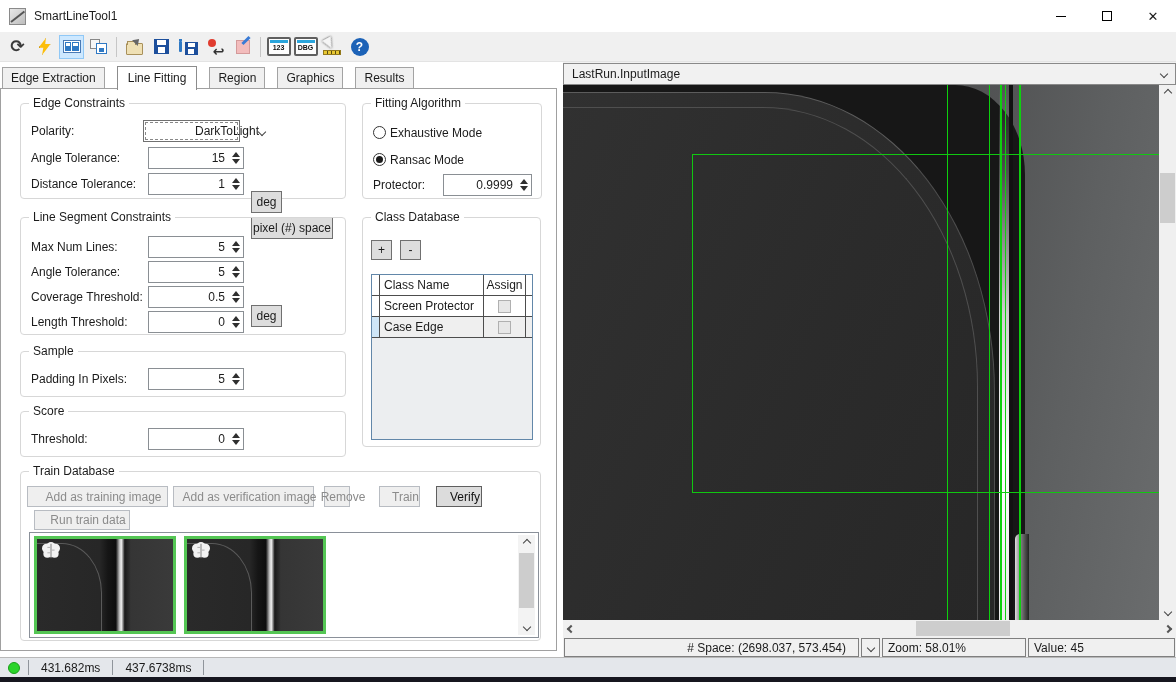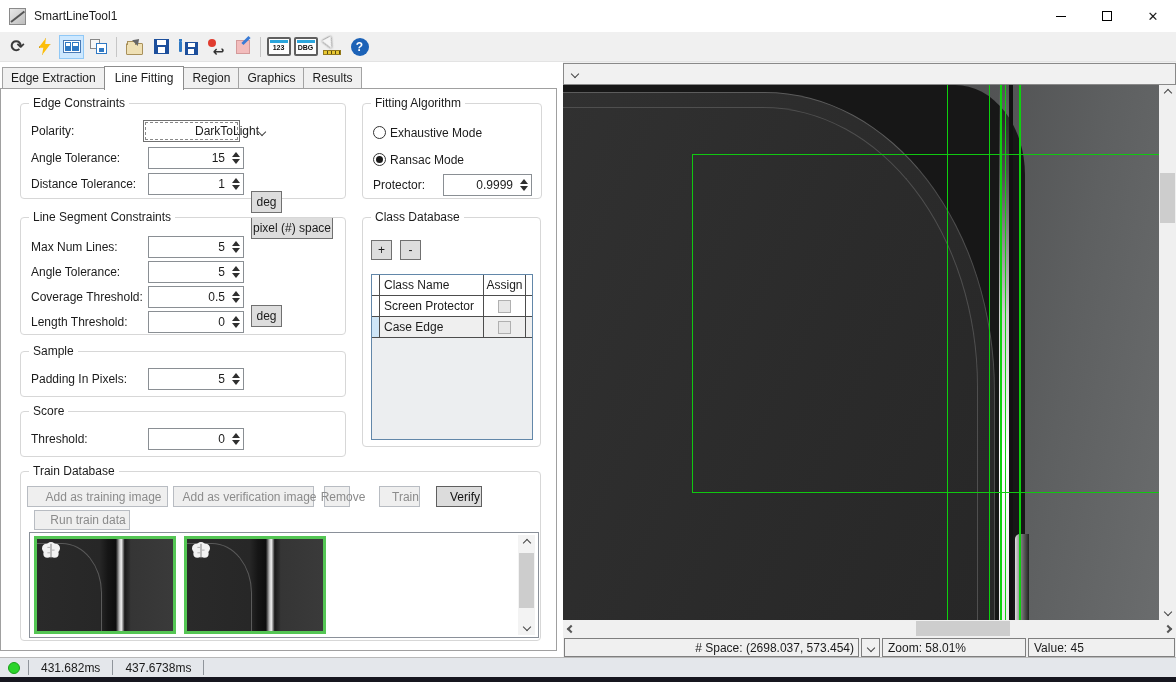--- a/index.html
+++ b/index.html
@@ -51,21 +51,21 @@
   .i-chipbox .bar { height:3px; background:#2aa5dc; margin:1px 1px 0; }
   .i-chipbox .txt { font-size:7px; font-weight:bold; text-align:center; line-height:9px; color:#111; letter-spacing:0; }
   .i-measure { position:relative; width:19px; height:17px; }
   .i-measure .cur { position:absolute; left:1px; top:0; width:0; height:0; border-left:5px solid transparent; border-right:5px solid transparent; border-top:11px solid #f5f5f5; filter:drop-shadow(0 0 1px #333); transform:rotate(-28deg); }
   .i-measure .rule { position:absolute; left:0; bottom:0; width:18px; height:5px; background:#e8c832; border:1px solid #93791c; background-image:repeating-linear-gradient(90deg,transparent 0 3px,#5a4c10 3px 4px); }
   .i-help { width:18px; height:18px; border-radius:50%; background:#1c62b7; color:#fff; font-weight:bold; font-size:12px; display:flex; align-items:center; justify-content:center; }
 
   
   .main { flex:1; display:flex; min-height:0; }
   .left-panel { width:563px; position:relative; background:#fff; flex:0 0 auto; }
-  .tabstrip { position:absolute; top:2px; left:2px; right:16px; height:24px; display:flex; align-items:flex-end; z-index:2; }
+  .tabstrip { position:absolute; top:2px; left:2px; right:16px; height:24px; display:flex; align-items:flex-end; z-index:2;gap:13px; }
   .tab { border:1px solid #a3a3a3; border-bottom:none; background:#f0f0f0; padding:3px 8px 3px; margin-right:-1px; white-space:nowrap; cursor:default; }
   .tab.active { background:#fff; border-color:#8c8c8c; padding:4px 10px 5px; position:relative; top:2px; z-index:3; }
   .panel-content { position:absolute; top:26px; left:0; right:6px; bottom:6px; border:1px solid #a0a0a0; background:#fff; z-index:1; }
 
   .group { position:absolute; border:1px solid #d7d7d7; border-radius:4px; }
   .gtitle { position:absolute; top:-8px; left:8px; background:#fff; padding:0 4px; white-space:nowrap;text-align:right; }
   .flabel { position:absolute; white-space:nowrap; line-height:22px; }
   .spin { position:absolute; height:22px; border:1px solid #8a8f94; background:#fff; display:flex; }
   .spin-val { flex:1; text-align:right; padding:0 3px; line-height:20px; }
   .spin-btns { width:15px; display:flex; flex-direction:column; align-items:center; justify-content:center; gap:2px; }
@@ -120,21 +120,21 @@
   .ovl { position:absolute; }
   .roi-rect { left:21.6%; top:12.9%; width:90%; height:63.3%; border:1px solid #10c810; }
   .vline { top:0; height:100%; width:1px; background:#0ed00e; }
   .vscroll { width:17px; background:#f0f0f0; position:relative; flex:0 0 auto; }
   .vscroll .sthumb { position:absolute; left:1px; right:1px; top:88px; height:50px; background:#cdcdcd; }
   .hscroll { height:17px; background:#f0f0f0; position:relative; flex:0 0 auto; }
   .hscroll .sthumb { position:absolute; top:1px; bottom:1px; left:353px; width:94px; background:#cdcdcd; }
   .harrow { position:absolute; top:0; bottom:0; width:16px; display:flex; align-items:center; justify-content:center; }
   .disp-status { height:20px; display:flex; gap:2px; padding:1px 1px 0 1px; flex:0 0 auto; }
   .sbox { border:1px solid #7f7f7f; background:#f0f0f0; display:flex; align-items:center; white-space:nowrap; overflow:hidden; }
-  .sbox.space { width:295px; justify-content:flex-end; padding-right:4px; }
+  .sbox.space { width:295px; justify-content:flex-end; padding-right:12px; }
   .sbox.chevbtn { width:19px; justify-content:center; }
   .sbox.zoom { width:144px; padding-left:5px; }
   .sbox.value { flex:1; padding-left:5px; }
 
   
   .statusbar { height:20px; background:#e4e7eb; border-top:1px solid #b8b8b8; display:flex; align-items:center; flex:0 0 auto; }
   .sdot { width:12px; height:12px; border-radius:50%; background:#2ad42a; border:1px solid #18a018; margin:0 8px 0 8px; }
   .ssep { width:1px; height:15px; background:#8f959b; }
   .stime { padding:0 12px; }
   .bottomstrip { height:5px; background:#16161f; flex:0 0 auto; }
@@ -417,20 +417,21 @@
                 </div>
             </div>
           </div>
         </div>
 
       </div>
     </div>
 
     <div class="right-panel">
       <div class="disp-header">
+        <span class="htext">LastRun.InputImage</span>
         <i class="chv down"></i>
       </div>
       <div class="disp-body">
         <div class="image-area">
           <div class="img-darkzone"></div>
           <div class="img-phone"></div>
           <div class="img-screen"></div>
           <div class="img-streak"></div>
           <div class="img-edgeline"></div>
           <div class="img-button"></div>

